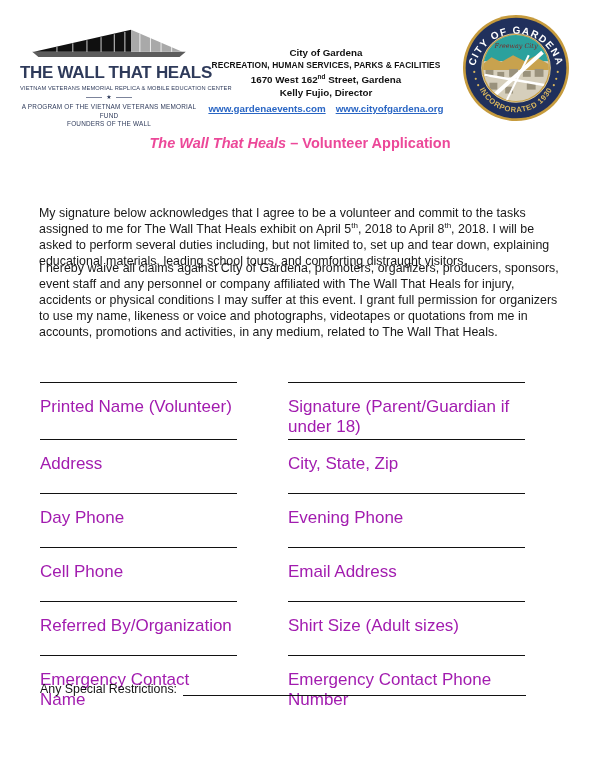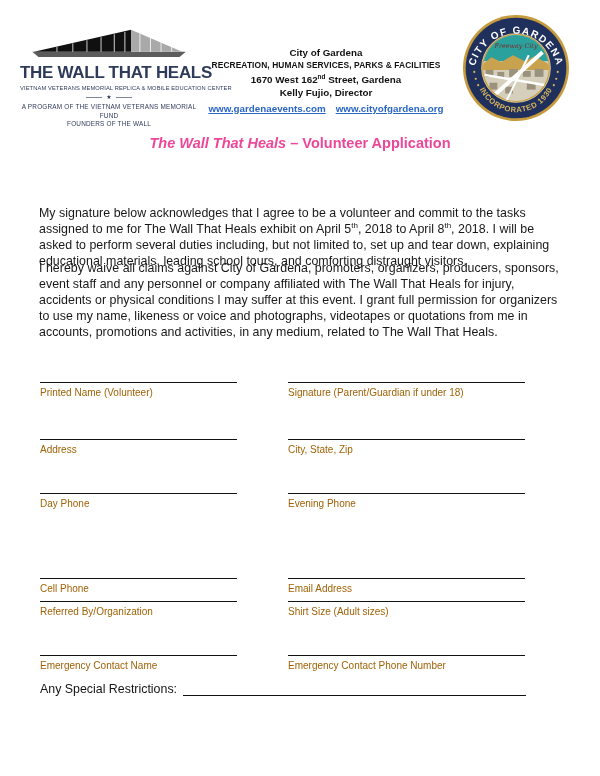--- a/index.html
+++ b/index.html
@@ -33,21 +33,21 @@
   .para{position:absolute;left:39px;width:528px;font-size:12.4px;line-height:15.9px;color:#181818;letter-spacing:0.02px;}
   .p1{top:206px;}
   .p2{top:261px;}
   .para sup{font-size:8px;vertical-align:super;line-height:0;}
   
   .form-row{position:absolute;left:40px;width:524px;height:40px;}
   .cell{position:absolute;top:0;}
   .cell.cl{left:0;width:197px;}
   .cell.cr{left:248px;width:237px;}
   .fill-line{height:0;border-top:1.4px solid #121212;}
-  .cell .lbl{margin-top:4px;font-size:10px;color:#a16207;}
+  .cell .lbl{margin-top:14px;font-size:17px;color:#a21caf;}
   .cell .lbl .note{}
   .restrictions{position:absolute;left:40px;top:680px;width:486px;display:flex;align-items:flex-end;}
   .restrictions .lbl{font-size:12.4px;color:#141414;white-space:nowrap;}
   .restrictions .fill{flex:1;height:15px;border-bottom:1.4px solid #121212;margin-left:6px;}
 </style>
 </head>
 <body>
 
 <div class="page">
 
@@ -170,21 +170,21 @@
     <div class="cell cl">
         <div class="fill-line"></div>
       <div class="lbl">Day Phone</div>
       </div>
     <div class="cell cr">
         <div class="fill-line"></div>
       <div class="lbl">Evening Phone</div>
       </div>
   </div>
 
-  <div class="form-row" style="top:578px">
+  <div class="form-row" style="top:547px">
     <div class="cell cl">
         <div class="fill-line"></div>
       <div class="lbl">Cell Phone</div>
       </div>
     <div class="cell cr">
         <div class="fill-line"></div>
       <div class="lbl">Email Address</div>
       </div>
   </div>
 

